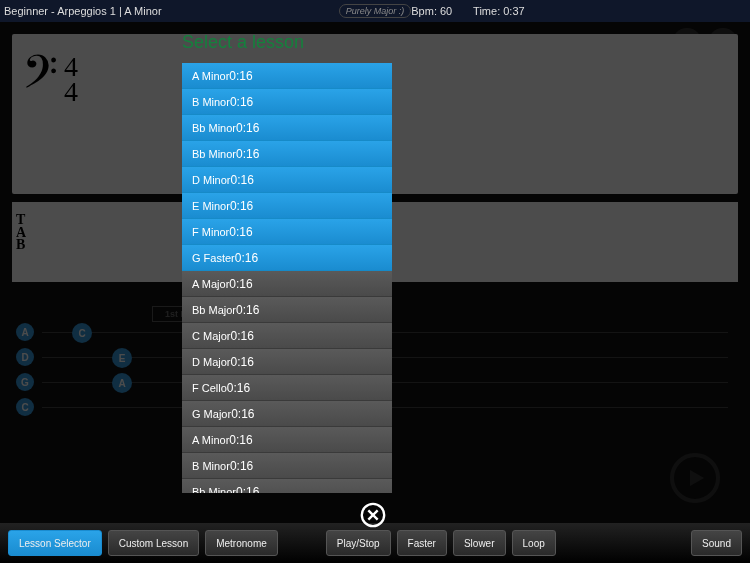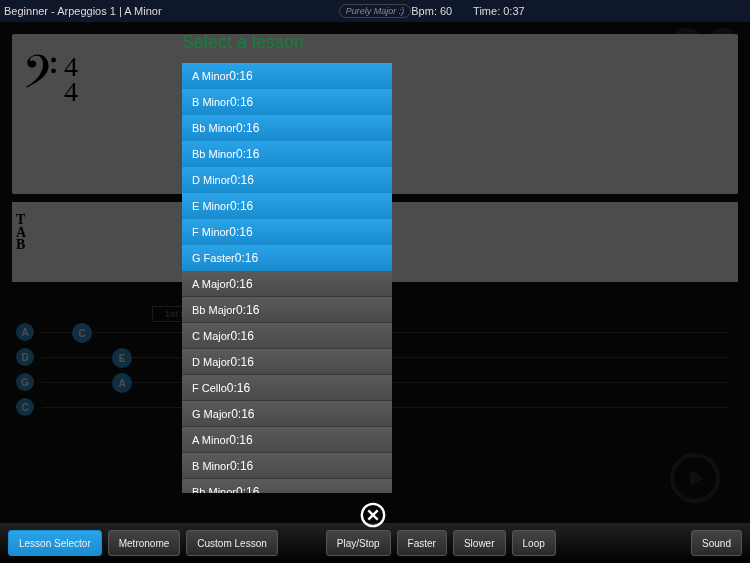--- a/index.html
+++ b/index.html
@@ -256,22 +256,22 @@
 <div class="close-btn">
   <svg viewBox="0 0 30 30">
     <circle cx="15" cy="15" r="12" fill="none" stroke="#fff" stroke-width="2.5"></circle>
     <line x1="10" y1="10" x2="20" y2="20" stroke="#fff" stroke-width="2.5"></line>
     <line x1="20" y1="10" x2="10" y2="20" stroke="#fff" stroke-width="2.5"></line>
   </svg>
 </div>
 
 <div class="bottom-bar">
   <div class="bbtn active">Lesson Selector</div>
+  <div class="bbtn">Custom Lesson</div>
   <div class="bbtn">Metronome</div>
-  <div class="bbtn">Custom Lesson</div>
   <div class="spacer"></div>
   <div class="bbtn">Play/Stop</div>
   <div class="bbtn">Faster</div>
   <div class="bbtn">Slower</div>
   <div class="bbtn">Loop</div>
   <div class="spacer-lg"></div>
   <div class="bbtn">Sound</div>
 </div>
 
 </body></html>

